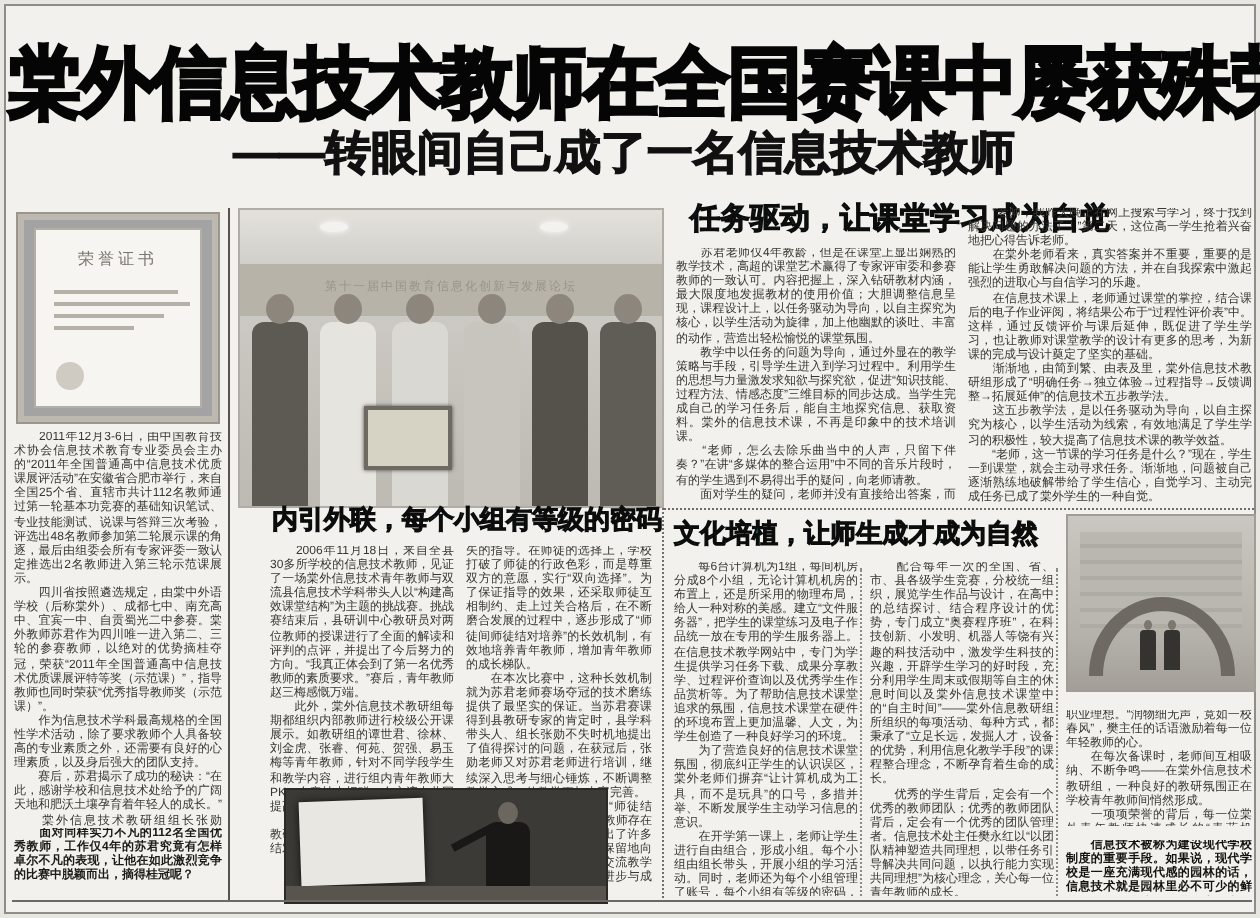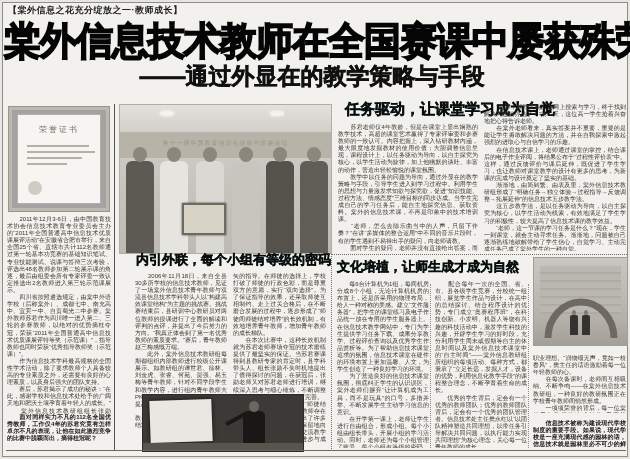--- a/index.html
+++ b/index.html
@@ -74,23 +74,22 @@
   .person i{position:absolute;top:-5px;left:2px;width:4px;height:5px;border-radius:50%;background:#7c7870;}
 
   .hrule-bottom{left:6px;top:450px;width:620px;height:1px;background:#6b6964;}
 </style>
 </head>
 <body>
 
 <div class="page">
   <div class="frame"></div>
 
-  <div class="abs tagline">【棠外信息之花充分绽放之一·教师成长】</div>
   <div class="abs headline">棠外信息技术教师在全国赛课中屡获殊荣</div>
-  <div class="abs subheadline">——通过外显在的教学策略与手段</div>
+  <div class="abs subheadline">——转眼间自己成了一名信息技术教师</div>
 
   <div class="abs col-left">
     <div class="cert">
       <div class="cert-inner">
         <div class="cert-title">荣誉证书</div>
         <i class="cert-line" style="top:30px;width:62px;"></i>
         <i class="cert-line" style="top:36px;width:68px;"></i>
         <i class="cert-line" style="top:42px;width:55px;"></i>
         <i class="cert-line" style="top:48px;width:40px;"></i>
         <span class="cert-seal"></span>

